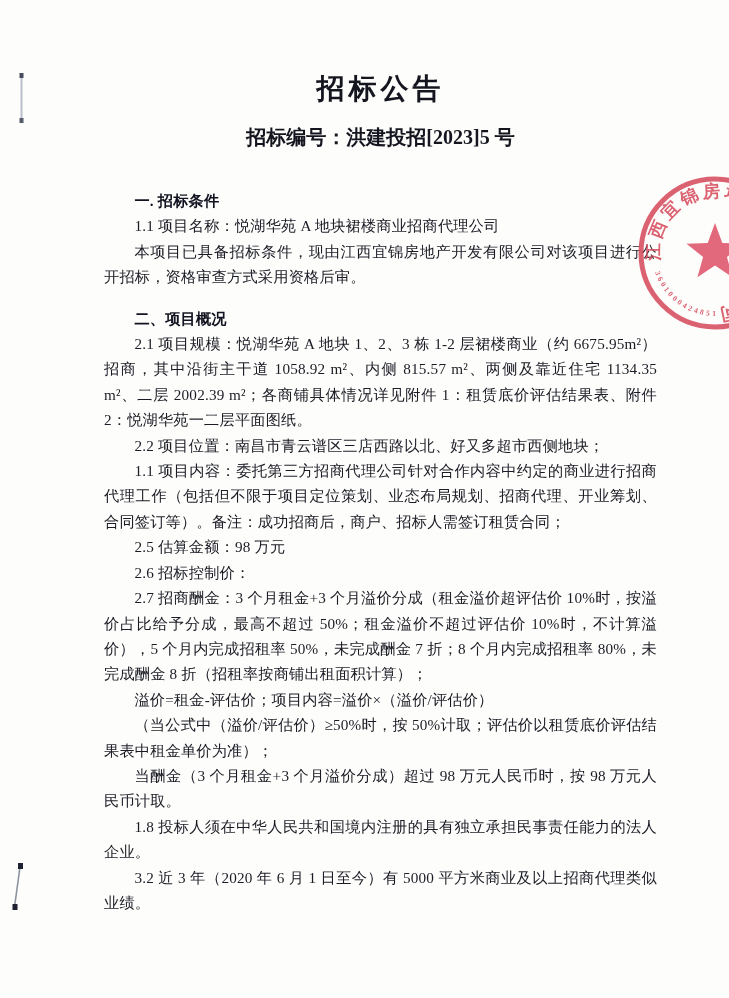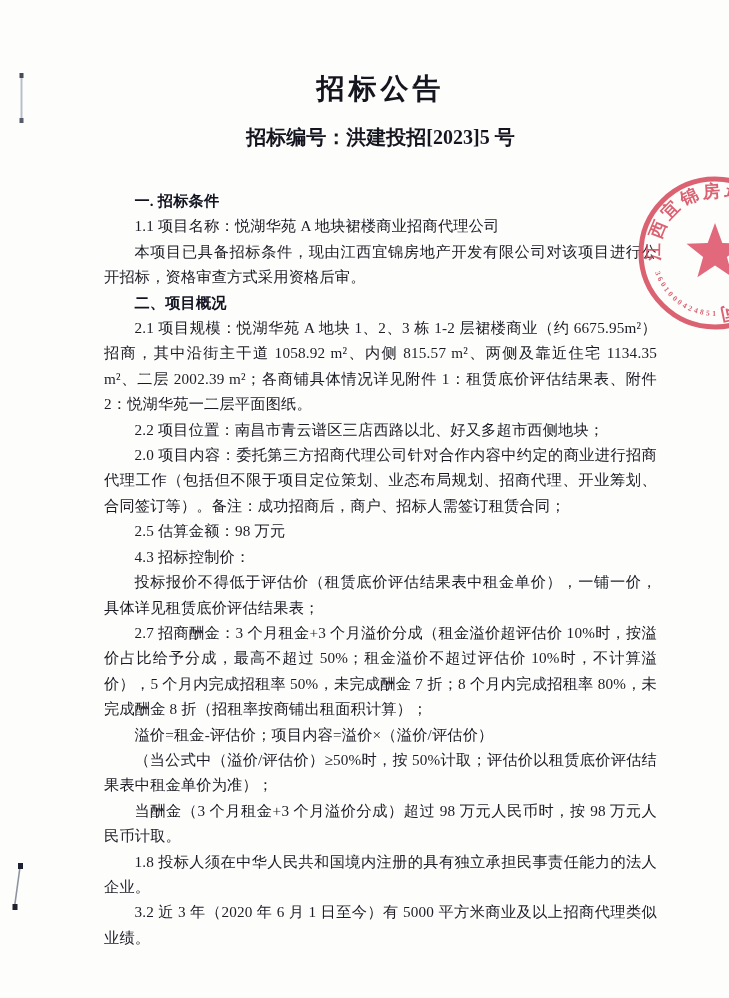--- a/index.html
+++ b/index.html
@@ -40,20 +40,21 @@
     margin: 0;
     font-size: 15.2px;
     line-height: 25.4px;
     text-indent: 2em;
     text-align: justify;
     letter-spacing: 0.2px;
   }
   .paragraphs p.heading {
     font-weight: 700;
     color: #121320;
+    margin-top: 16px;
   }
   
   .seal {
     position: absolute;
     left: 614px;
     top: 152px;
     width: 202px;
     height: 202px;
     opacity: 0.85;
     filter: blur(0.35px);
@@ -86,24 +87,23 @@
   <div class="doc">
     <h1 class="title">招标公告</h1>
     <h2 class="subtitle">招标编号：洪建投招[2023]5 号</h2>
     <div class="paragraphs" id="paragraphs">
         <p class="heading">一. 招标条件</p>
         <p class="body">1.1 项目名称：悦湖华苑 A 地块裙楼商业招商代理公司</p>
         <p class="body">本项目已具备招标条件，现由江西宜锦房地产开发有限公司对该项目进行公开招标，资格审查方式采用资格后审。</p>
         <p class="heading">二、项目概况</p>
         <p class="body">2.1 项目规模：悦湖华苑 A 地块 1、2、3 栋 1-2 层裙楼商业（约 6675.95m²）招商，其中沿街主干道 1058.92 m²、内侧 815.57 m²、两侧及靠近住宅 1134.35 m²、二层 2002.39 m²；各商铺具体情况详见附件 1：租赁底价评估结果表、附件 2：悦湖华苑一二层平面图纸。</p>
         <p class="body">2.2 项目位置：南昌市青云谱区三店西路以北、好又多超市西侧地块；</p>
-        <p class="body">2.0 项目内容：委托第三方招商代理公司针对合作内容中约定的商业进行招商代理工作（包括但不限于项目定位策划、业态布局规划、招商代理、开业筹划、合同签订等）。备注：成功招商后，商户、招标人需签订租赁合同；</p>
+        <p class="body">1.1 项目内容：委托第三方招商代理公司针对合作内容中约定的商业进行招商代理工作（包括但不限于项目定位策划、业态布局规划、招商代理、开业筹划、合同签订等）。备注：成功招商后，商户、招标人需签订租赁合同；</p>
         <p class="body">2.5 估算金额：98 万元</p>
-        <p class="body">4.3 招标控制价：</p>
-        <p class="body">投标报价不得低于评估价（租赁底价评估结果表中租金单价），一铺一价，具体详见租赁底价评估结果表；</p>
+        <p class="body">2.6 招标控制价：</p>
         <p class="body">2.7 招商酬金：3 个月租金+3 个月溢价分成（租金溢价超评估价 10%时，按溢价占比给予分成，最高不超过 50%；租金溢价不超过评估价 10%时，不计算溢价），5 个月内完成招租率 50%，未完成酬金 7 折；8 个月内完成招租率 80%，未完成酬金 8 折（招租率按商铺出租面积计算）；</p>
         <p class="body">溢价=租金-评估价；项目内容=溢价×（溢价/评估价）</p>
         <p class="body">（当公式中（溢价/评估价）≥50%时，按 50%计取；评估价以租赁底价评估结果表中租金单价为准）；</p>
         <p class="body">当酬金（3 个月租金+3 个月溢价分成）超过 98 万元人民币时，按 98 万元人民币计取。</p>
         <p class="body">1.8 投标人须在中华人民共和国境内注册的具有独立承担民事责任能力的法人企业。</p>
         <p class="body">3.2 近 3 年（2020 年 6 月 1 日至今）有 5000 平方米商业及以上招商代理类似业绩。</p>
       </div>
   </div>
 
   <svg class="seal" viewBox="0 0 202 202">

